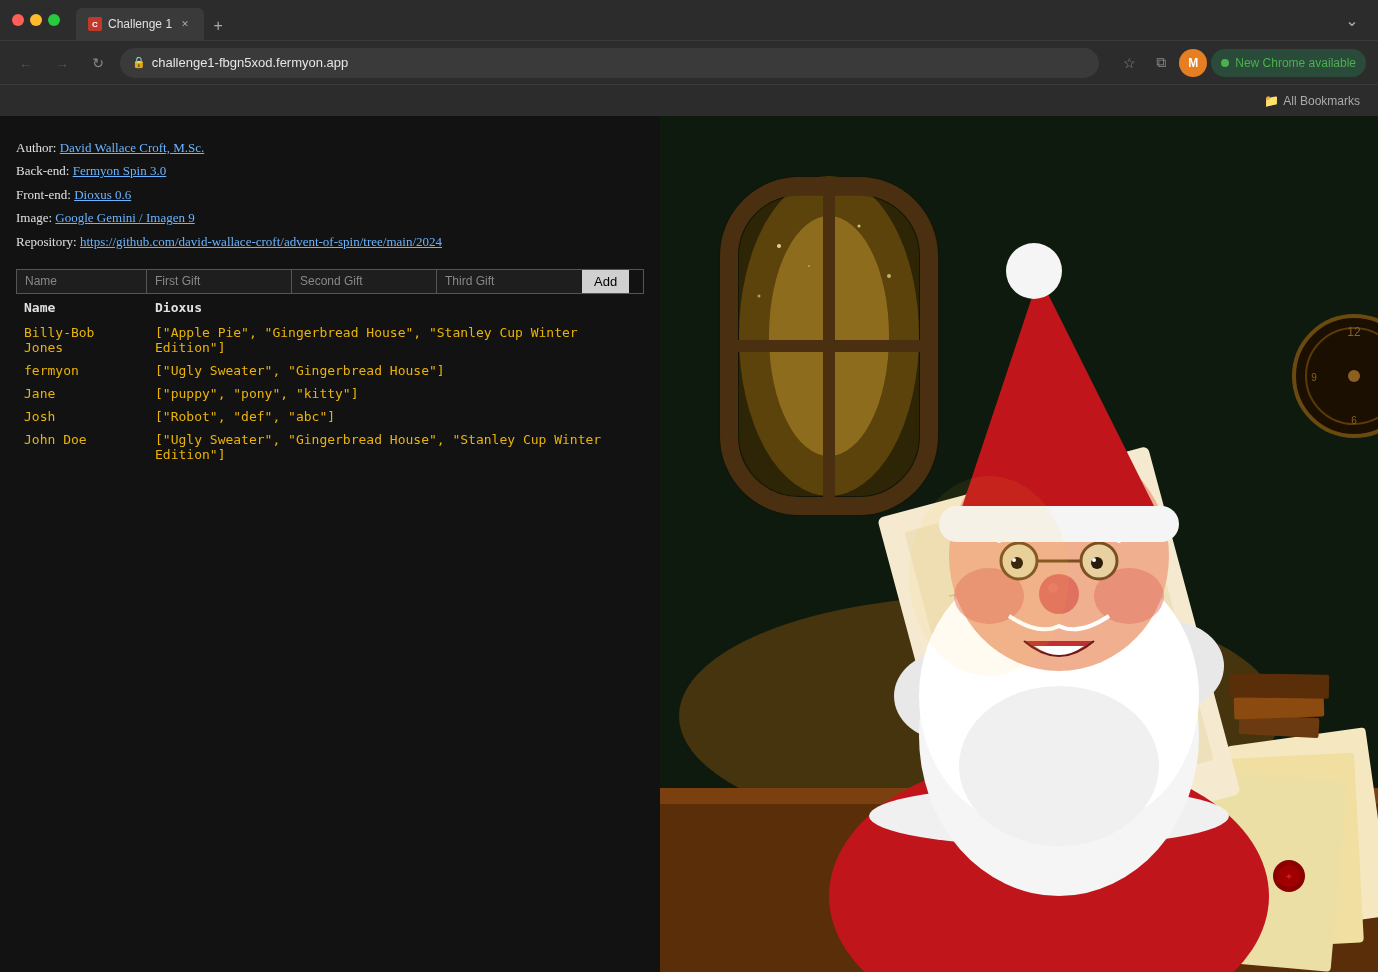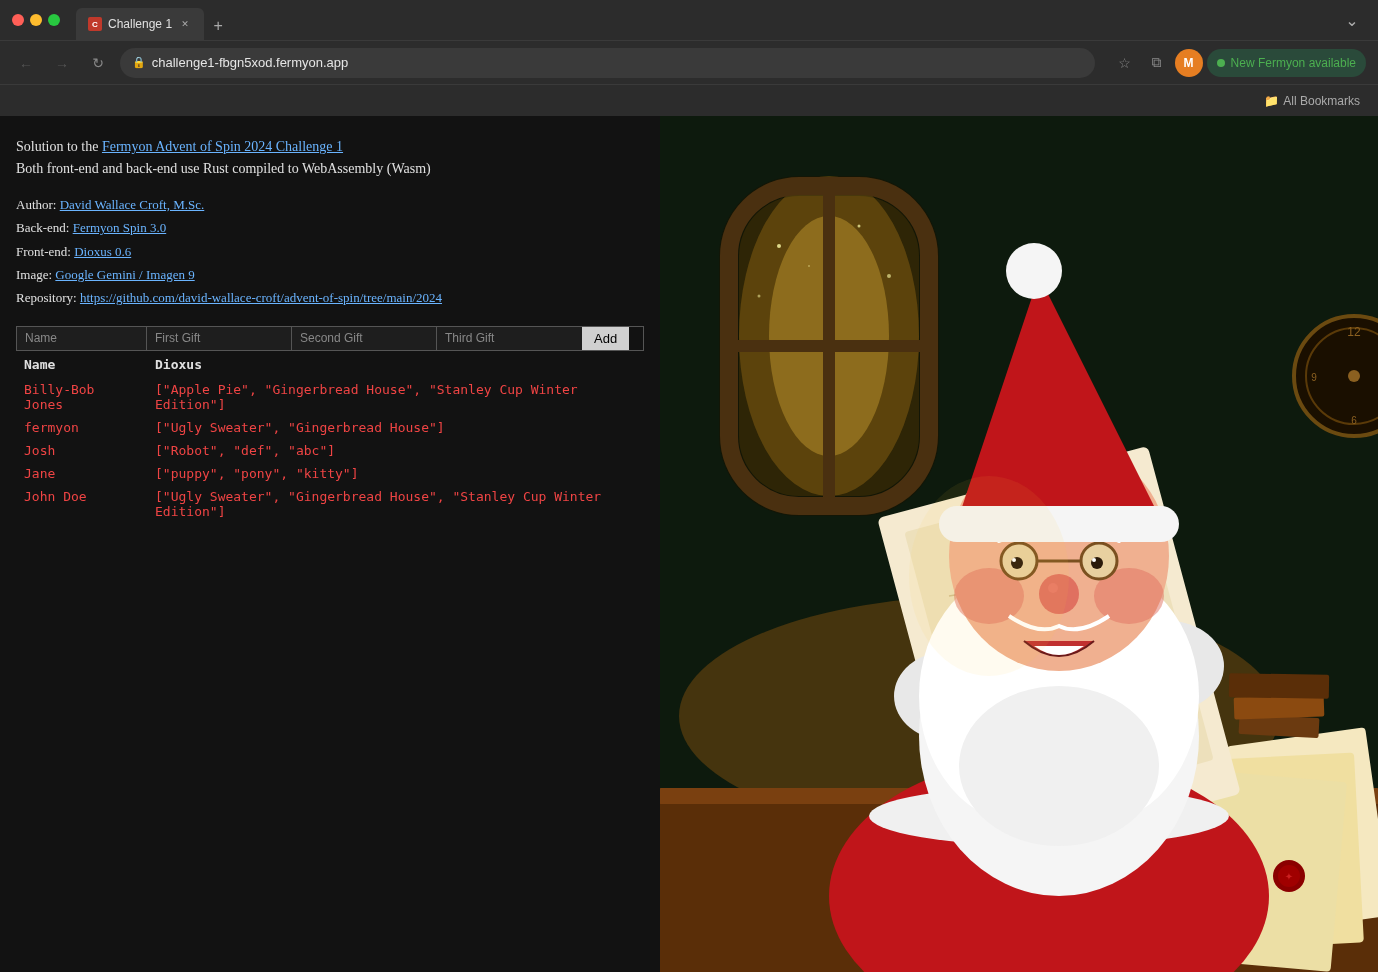--- a/index.html
+++ b/index.html
@@ -312,21 +312,21 @@
     .gift-table th {
       text-align: left;
       padding: 6px 8px;
       font-weight: bold;
       color: #e0e0e0;
       font-family: monospace;
     }
 
     .gift-table td {
       padding: 4px 8px;
-      color: #ef4444;
+      color: #eab308;
       vertical-align: top;
     }
 
     .gift-table tr:not(:first-child) td:first-child {
       min-width: 110px;
     }
 
     
     .right-panel {
       flex: 1;
@@ -392,39 +392,35 @@
       <span>☆</span>
     </div>
     <div class="nav-icon-btn">
       <span>⧉</span>
     </div>
     <div class="profile-btn">
       <span>M</span>
     </div>
     <div class="chrome-update">
       <div class="chrome-update-dot"></div>
-      <span class="chrome-update-text">New Fermyon available</span>
+      <span class="chrome-update-text">New Chrome available</span>
     </div>
   </div>
 </div>
 
 <div class="bookmarks-bar">
   <div class="bookmarks-item">
     <span>📁</span>
     <span>All Bookmarks</span>
   </div>
 </div>
 
 <div class="main-content">
 
   <div class="left-panel">
-    <div class="intro-text">
-      Solution to the <a href="#">Fermyon Advent of Spin 2024 Challenge 1</a>
-      <br>Both front-end and back-end use Rust compiled to WebAssembly (Wasm)
-    </div>
 
     <div class="meta-section">
       <div class="meta-line">
         <span>Author: </span><a href="#">David Wallace Croft, M.Sc.</a>
       </div>
       <div class="meta-line">
         <span>Back-end: </span><a href="#">Fermyon Spin 3.0</a>
       </div>
       <div class="meta-line">
         <span>Front-end: </span><a href="#">Dioxus 0.6</a>
@@ -455,26 +451,26 @@
       <tbody id="table-body">
       <tr>
             <td>Billy-Bob Jones</td>
             <td>["Apple Pie", "Gingerbread House", "Stanley Cup Winter Edition"]</td>
           </tr>
           <tr>
             <td>fermyon</td>
             <td>["Ugly Sweater", "Gingerbread House"]</td>
           </tr>
           <tr>
+            <td>Jane</td>
+            <td>["puppy", "pony", "kitty"]</td>
+          </tr>
+          <tr>
             <td>Josh</td>
             <td>["Robot", "def", "abc"]</td>
-          </tr>
-          <tr>
-            <td>Jane</td>
-            <td>["puppy", "pony", "kitty"]</td>
           </tr>
           <tr>
             <td>John Doe</td>
             <td>["Ugly Sweater", "Gingerbread House", "Stanley Cup Winter Edition"]</td>
           </tr>
         </tbody>
     </table>
   </div>
 
   <div class="right-panel">

